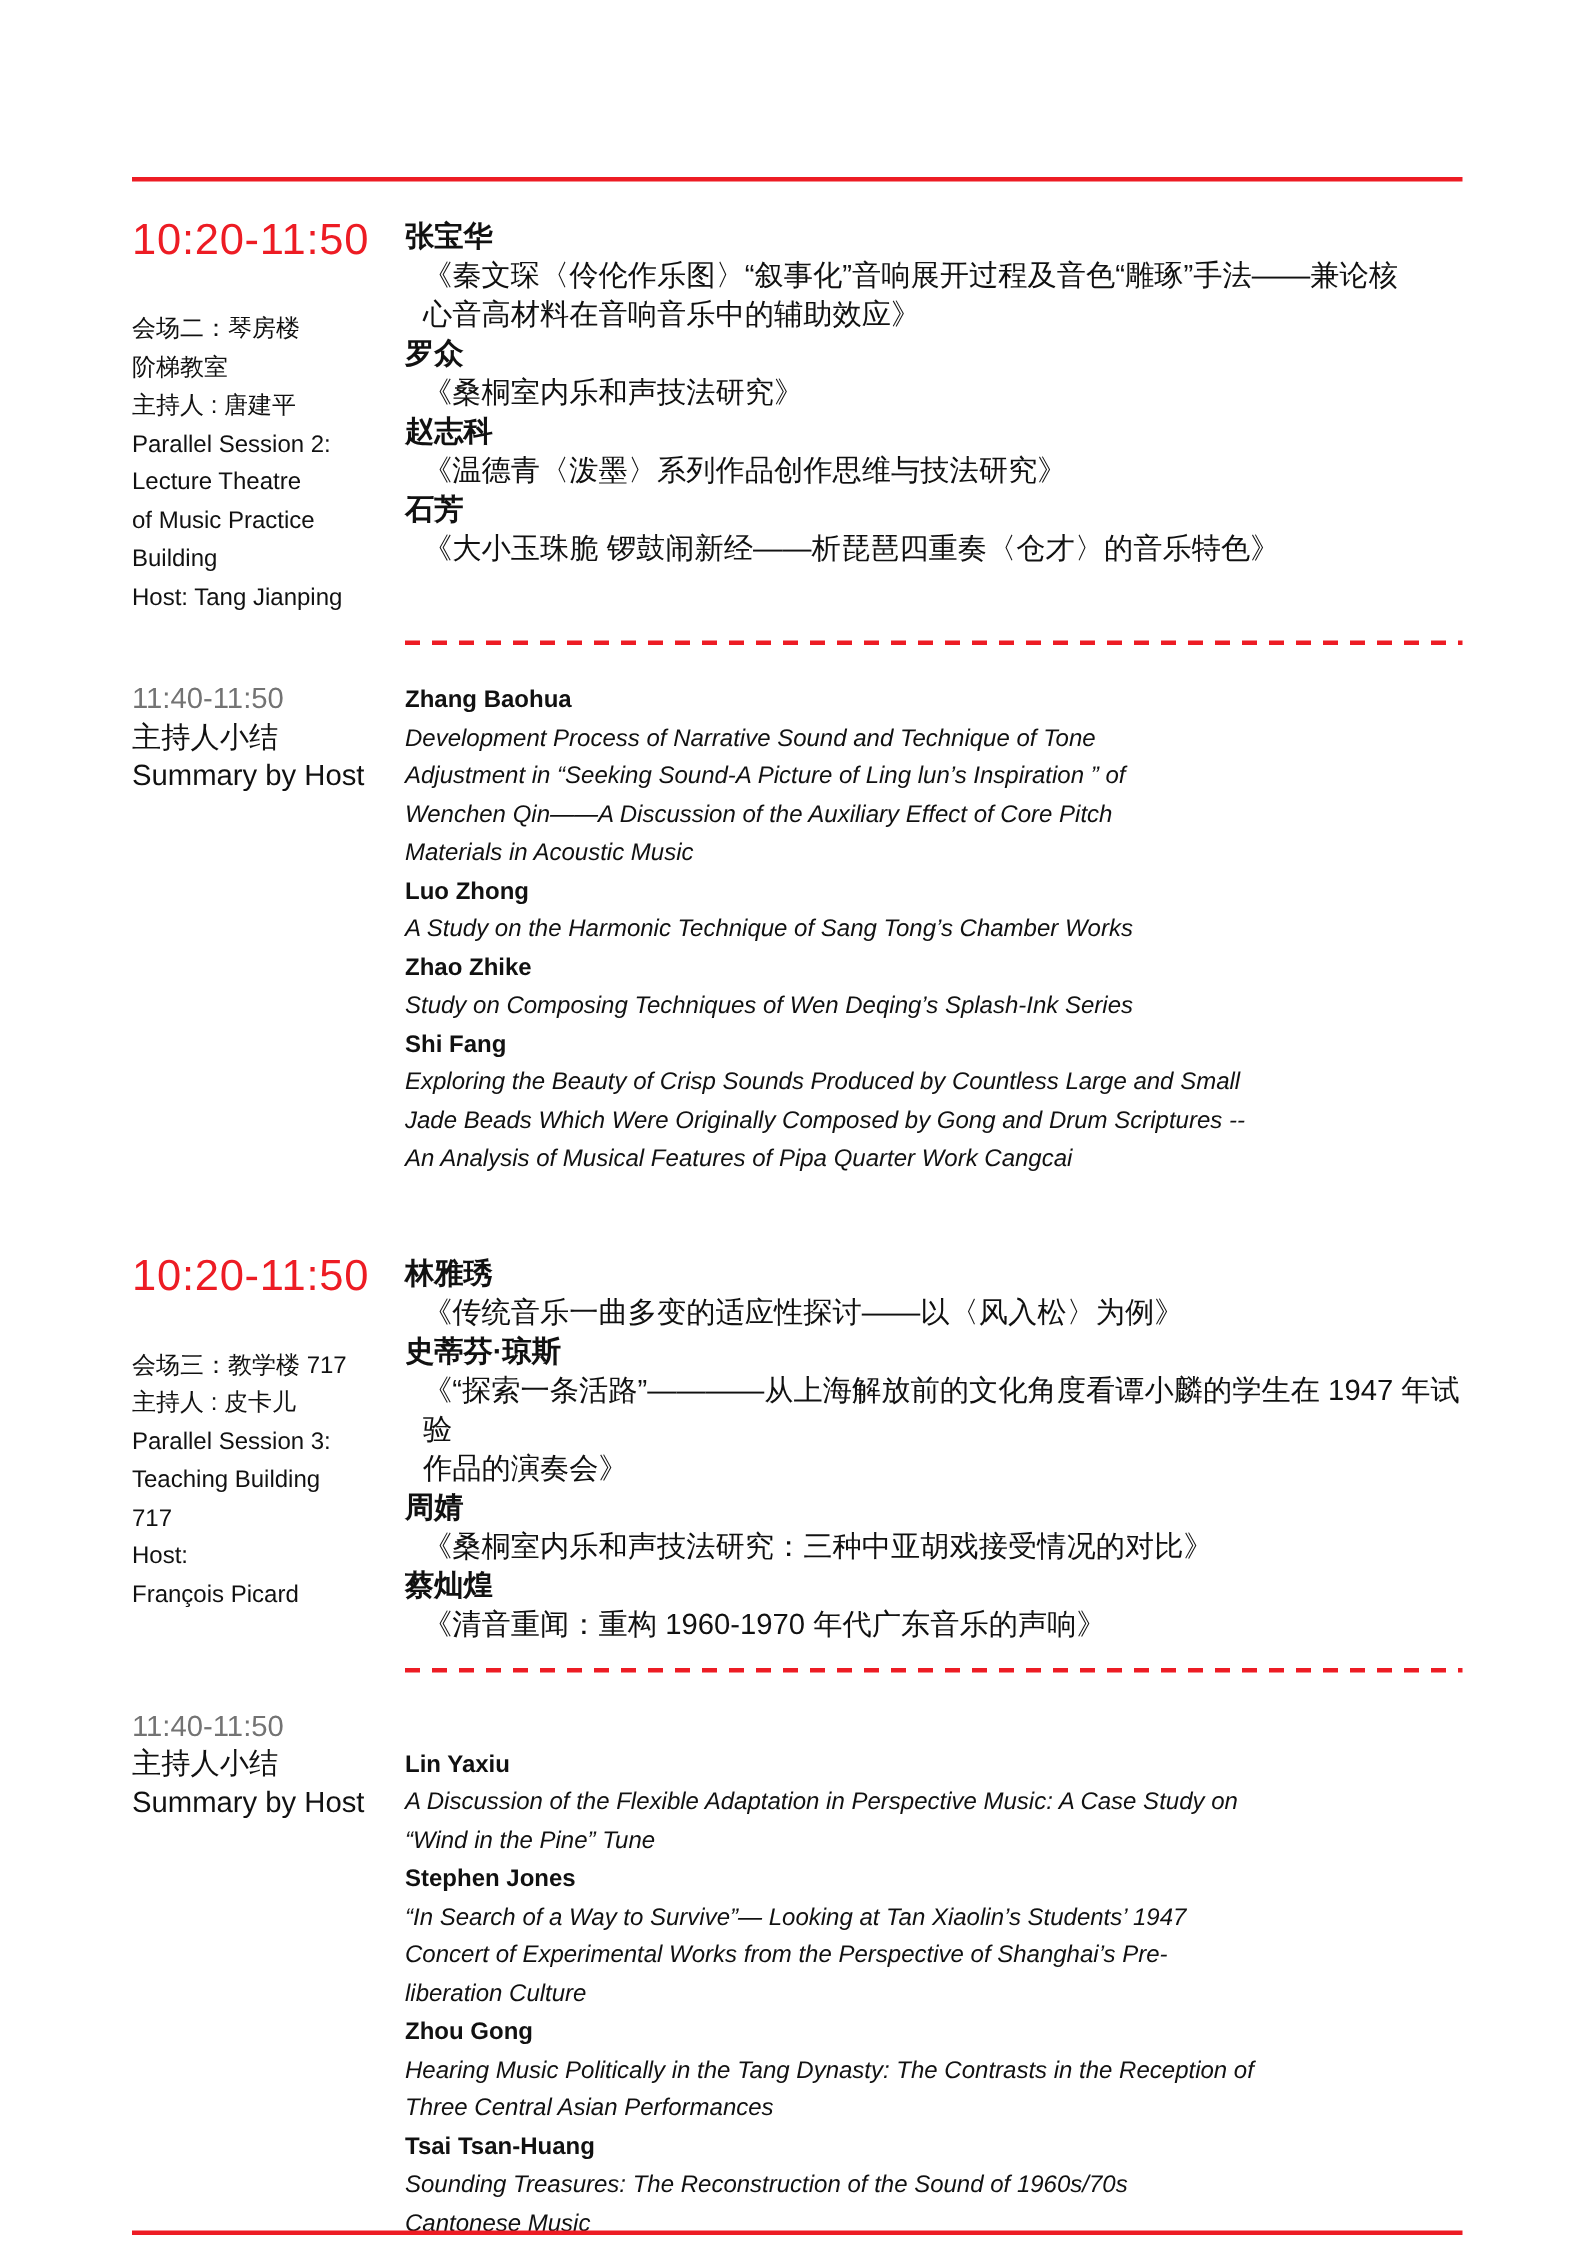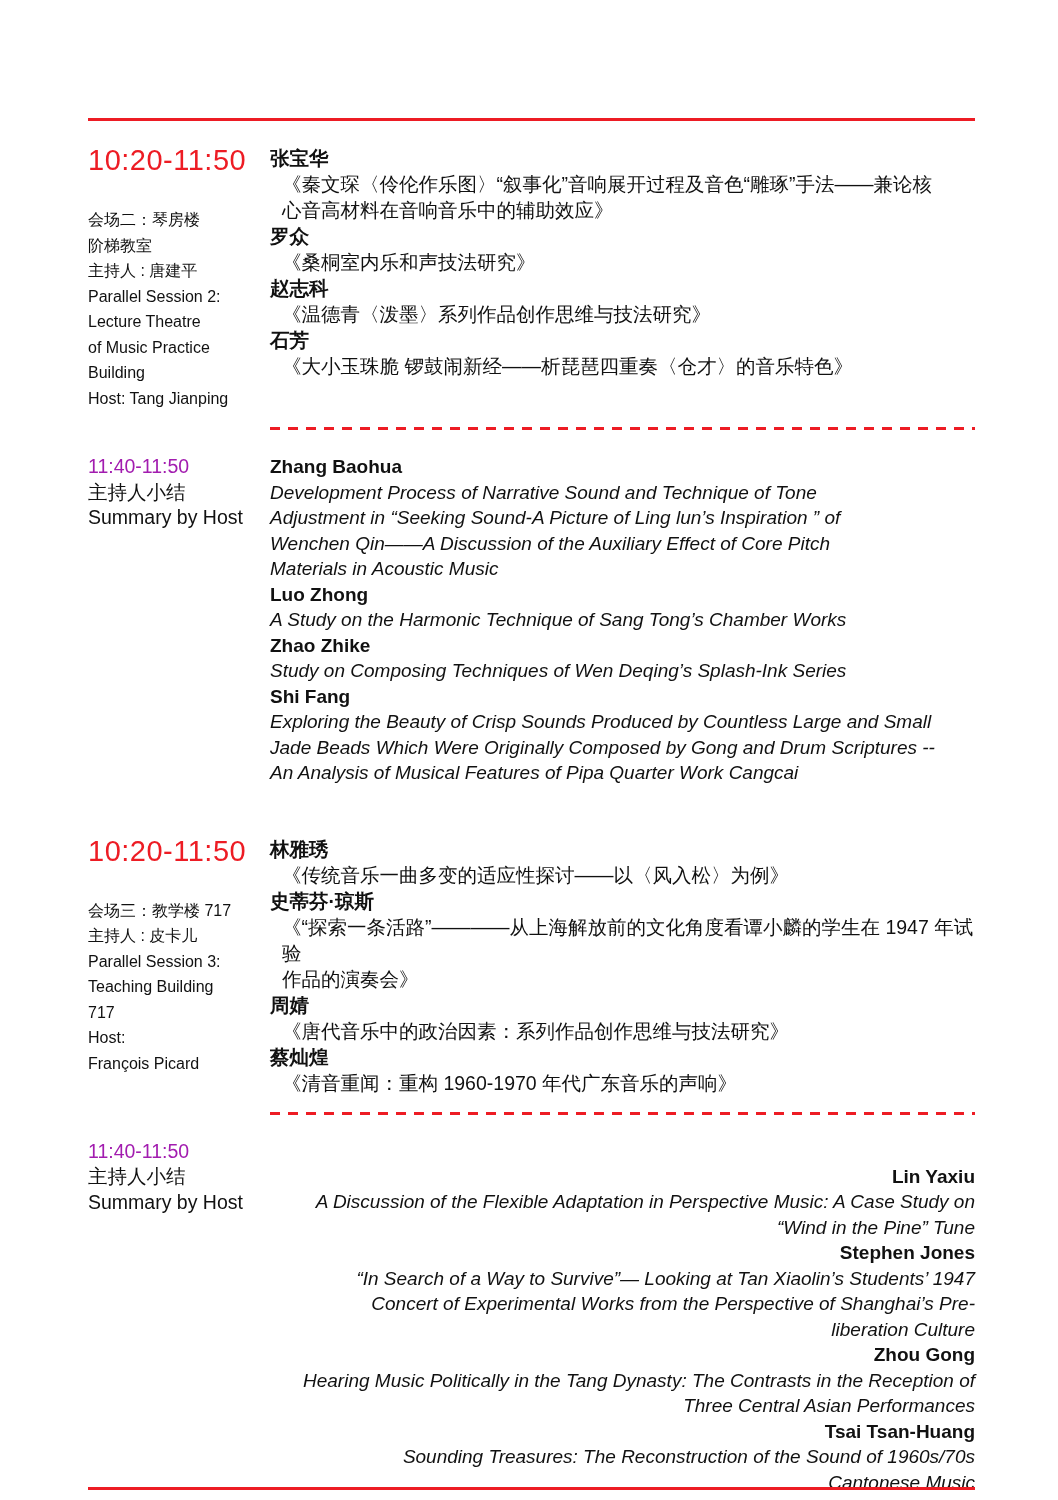--- a/index.html
+++ b/index.html
@@ -48,31 +48,31 @@
   .dashed-sep {
     margin-left: 182px;
     margin-top: 16px;
     height: 3px;
     background: repeating-linear-gradient(90deg,
       #ed1c24 0px, #ed1c24 10px,
       transparent 10px, transparent 18px);
   }
   .summary-row { display: flex; align-items: flex-start; margin-top: 24px; }
   .summary-time {
-    color: #a21caf;
+    color: #737373;
     font-size: 19.5px;
     line-height: 25.5px;
   }
   .summary-label {
     font-size: 19.5px;
     line-height: 25.5px;
     white-space: pre-line;
   }
-  .summaries { font-size: 19px; line-height: 25.5px; }
-  .summaries.offset-top { margin-top: 25px; text-align: right; }
+  .summaries { font-size: 16px; line-height: 25.5px; }
+  .summaries.offset-top { margin-top: 25px; }
   .summary-author { font-weight: bold; }
   .summary-title { font-style: italic; white-space: pre-line; }
 </style>
 </head>
 <body>
 
 <div class="page">
   <div class="content">
 
     <div class="rule top-rule"></div>
@@ -162,21 +162,21 @@
             <div class="paper-author">林雅琇</div>
             <div class="paper-title">《传统音乐一曲多变的适应性探讨——以〈风入松〉为例》</div>
           </div>
           <div class="paper">
             <div class="paper-author">史蒂芬·琼斯</div>
             <div class="paper-title">《“探索一条活路”————从上海解放前的文化角度看谭小麟的学生在 1947 年试验
 作品的演奏会》</div>
           </div>
           <div class="paper">
             <div class="paper-author">周婧</div>
-            <div class="paper-title">《唐代音乐中的政治因素：系列作品创作思维与技法研究》</div>
+            <div class="paper-title">《桑桐室内乐和声技法研究：三种中亚胡戏接受情况的对比》</div>
           </div>
           <div class="paper">
             <div class="paper-author">蔡灿煌</div>
             <div class="paper-title">《清音重闻：重构 1960-1970 年代广东音乐的声响》</div>
           </div>
         </div>
       </div>
 
       <div class="dashed-sep"></div>
 

